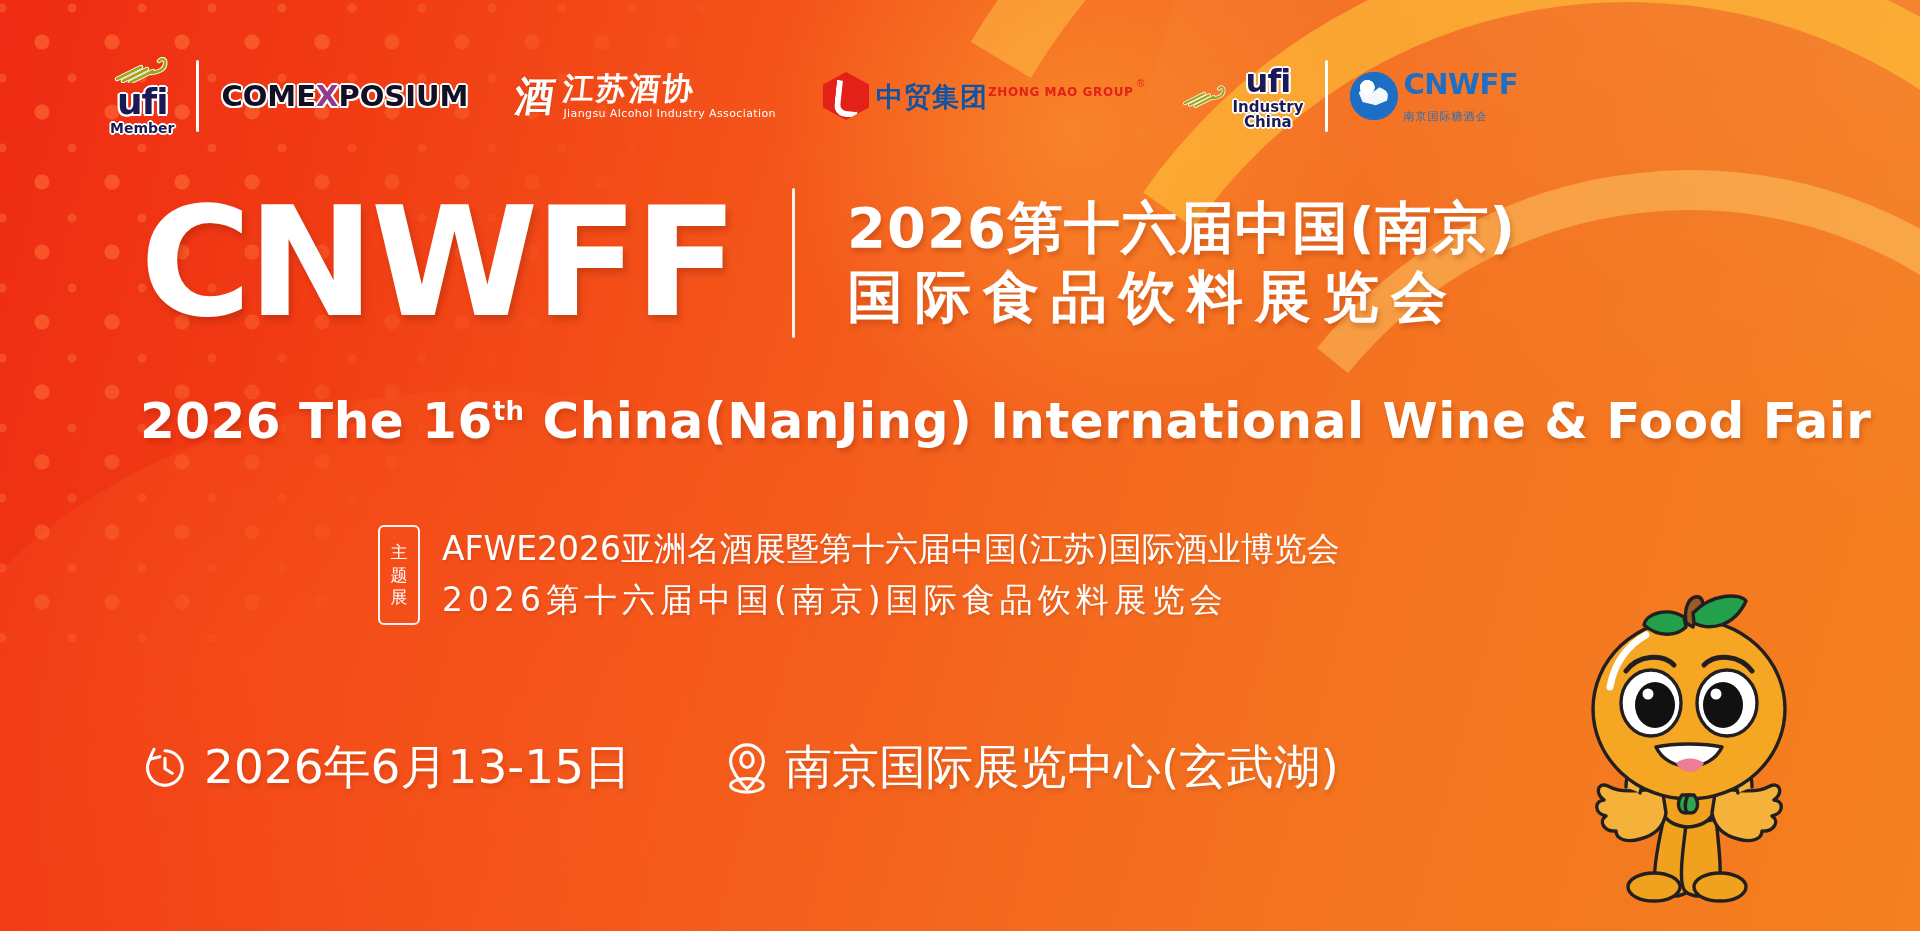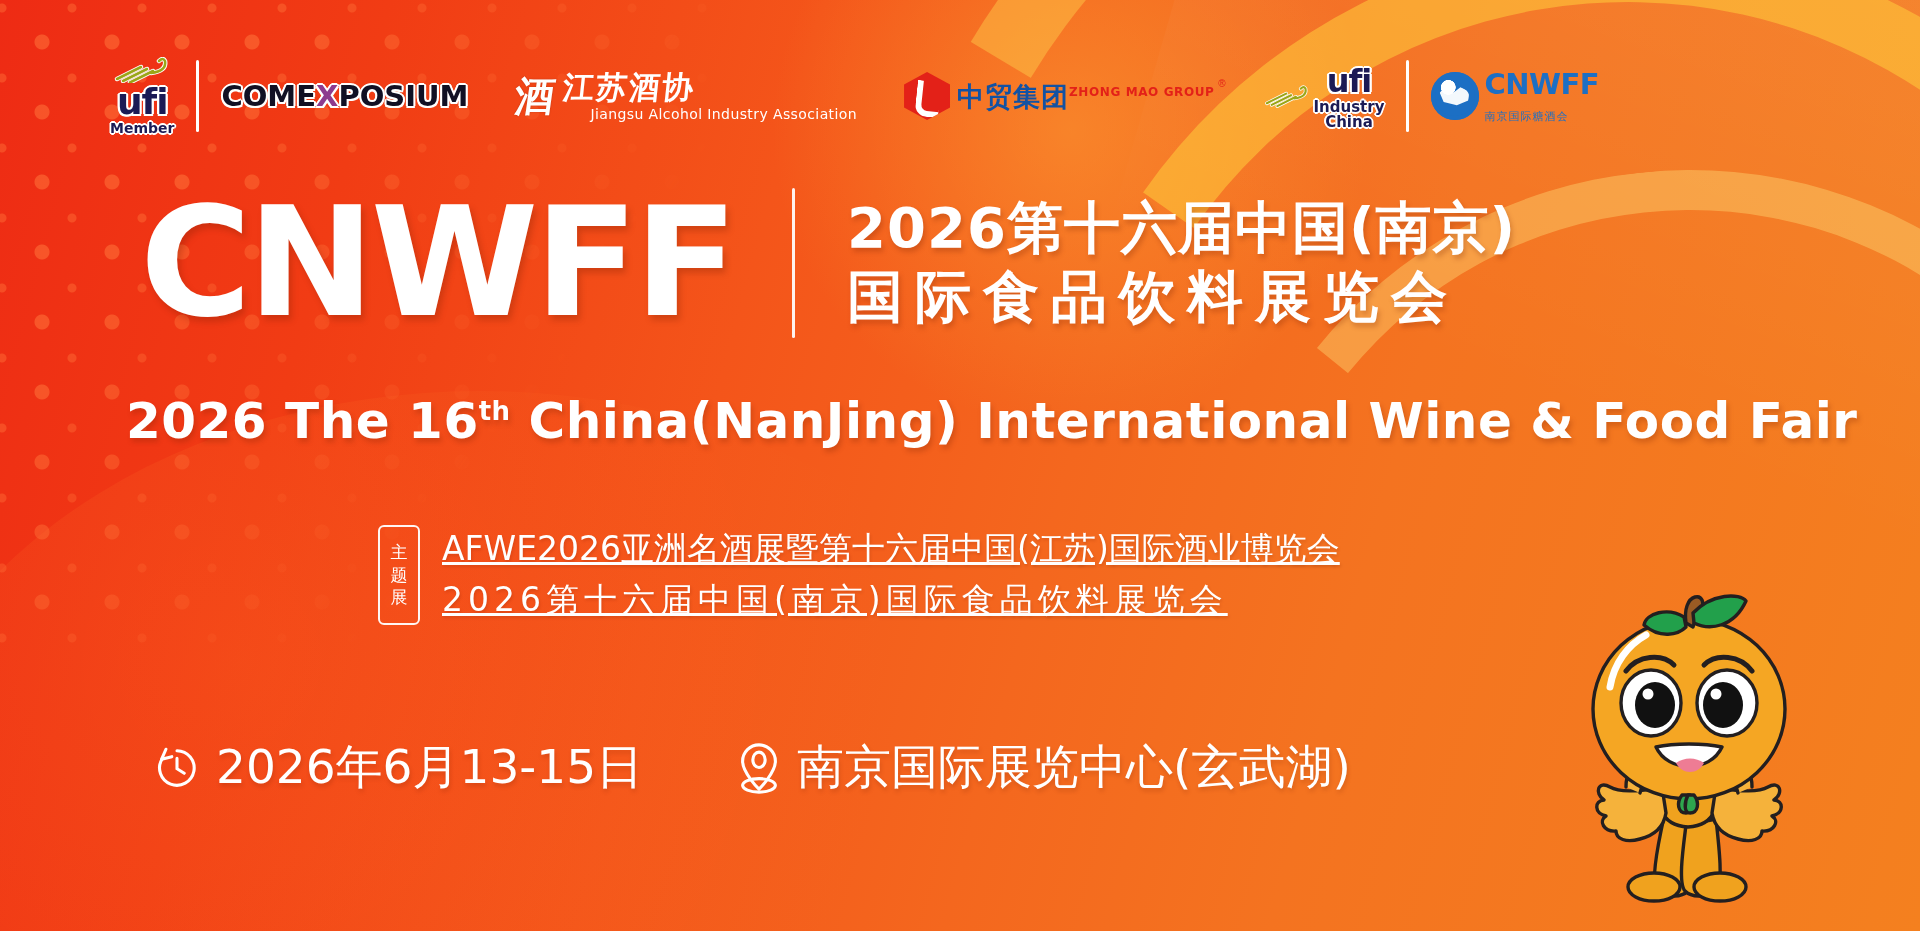--- a/index.html
+++ b/index.html
@@ -103,21 +103,21 @@
   .cx-x{color:#8E3B8E;}
 
   
   .jsa{display:flex;align-items:center;gap:8px;}
   .jsa-seal{
     font-family:"DejaVu Sans",serif;font-size:40px;color:#fff;font-weight:700;
     transform:skewX(-8deg);text-shadow:0 0 2px rgba(0,0,0,.2);
   }
   .jsa-txt{display:flex;flex-direction:column;line-height:1;}
   .jsa-cn{font-family:"DejaVu Sans",serif;font-size:31px;color:#fff;font-weight:700;letter-spacing:2px;transform:skewX(-6deg);}
-  .jsa-en{font-family:"DejaVu Sans",sans-serif;font-size:14px;color:#fff;letter-spacing:.4px;margin-top:4px;margin-left:27px;}
+  .jsa-en{font-family:"DejaVu Sans",sans-serif;font-size:11px;color:#fff;letter-spacing:.4px;margin-top:4px;}
 
   
   .zm{display:flex;align-items:center;gap:7px;}
   .zm-mark{
     width:46px;height:48px;background:#E32118;position:relative;
     clip-path:polygon(50% 0,100% 26%,100% 74%,50% 100%,0 74%,0 26%);
   }
   .zm-mark::after{
     content:"";position:absolute;left:12px;top:9px;width:18px;height:30px;
     border-left:6px solid #fff;border-bottom:6px solid #fff;border-radius:0 0 0 12px;
@@ -156,46 +156,45 @@
   #title-cn{display:flex;flex-direction:column;gap:6px;}
   .title-cn-line{
     font-family:"DejaVu Sans",sans-serif;font-weight:700;font-size:56px;line-height:1.12;
     color:#fff;letter-spacing:1px;text-shadow:2px 4px 5px rgba(120,30,0,.26);
     white-space:nowrap;
   }
   .title-cn-line.spaced{letter-spacing:12px;}
 
   
   #subtitle-en{
-    position:absolute;left:126px;top:392px;z-index:6;white-space:nowrap;
+    position:absolute;left:140px;top:392px;z-index:6;white-space:nowrap;
     font-family:"DejaVu Sans",sans-serif;font-weight:700;font-size:50px;color:#fff;
     letter-spacing:.5px;text-shadow:2px 4px 5px rgba(120,30,0,.25);
   }
   #subtitle-en sup{font-size:.52em;vertical-align:super;}
 
   
   #theme-row{position:absolute;left:378px;top:525px;display:flex;align-items:center;gap:22px;z-index:6;}
   #theme-badge{
     width:42px;min-height:100px;border:2px solid rgba(255,255,255,.95);border-radius:6px;
     display:flex;flex-direction:column;align-items:center;justify-content:center;
     padding:8px 0;box-sizing:border-box;
   }
   #theme-badge span{
     font-family:"DejaVu Sans",sans-serif;font-size:17px;color:#fff;line-height:1.32;font-weight:400;
   }
   #theme-lines{display:flex;flex-direction:column;gap:6px;}
   .theme-line{
     font-family:"DejaVu Sans",sans-serif;font-size:33px;color:#fff;white-space:nowrap;
     text-shadow:1px 2px 3px rgba(120,30,0,.2);
-    text-decoration:underline;
   }
   .theme-line.spaced{letter-spacing:5px;}
 
   
-  #info-row{position:absolute;left:152px;top:736px;display:flex;align-items:flex-end;gap:92px;z-index:6;}
+  #info-row{position:absolute;left:140px;top:736px;display:flex;align-items:flex-end;gap:92px;z-index:6;}
   .info-item{display:flex;align-items:center;gap:14px;}
   .info-text{
     font-family:"DejaVu Sans",sans-serif;font-size:47px;color:#fff;white-space:nowrap;
     text-shadow:1px 3px 4px rgba(120,30,0,.22);
   }
   .icon-svg{display:block;}
 
   
   #mascot{position:absolute;right:26px;bottom:-6px;width:330px;height:350px;z-index:7;}
 </style>

